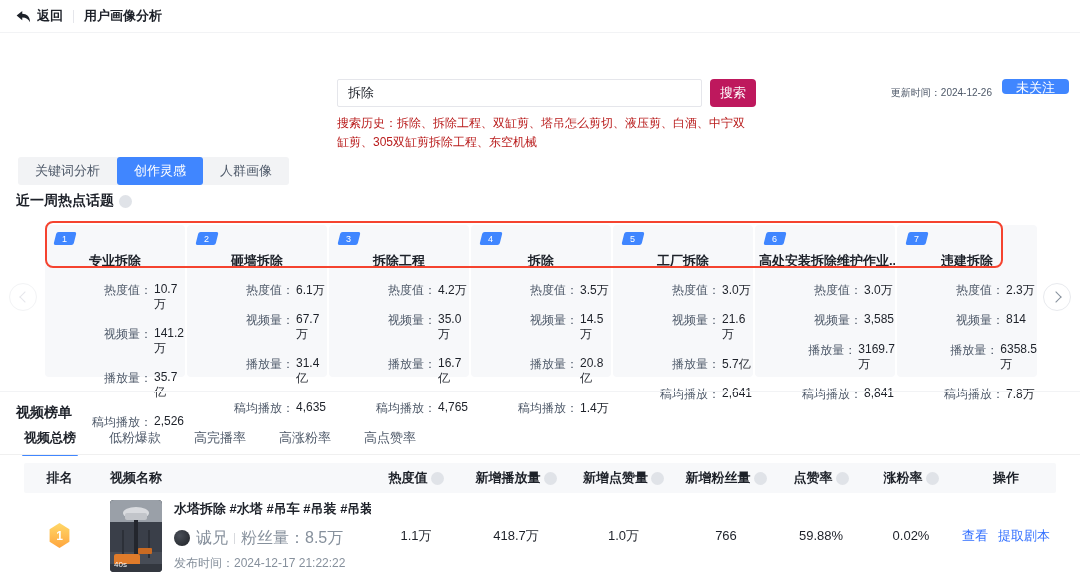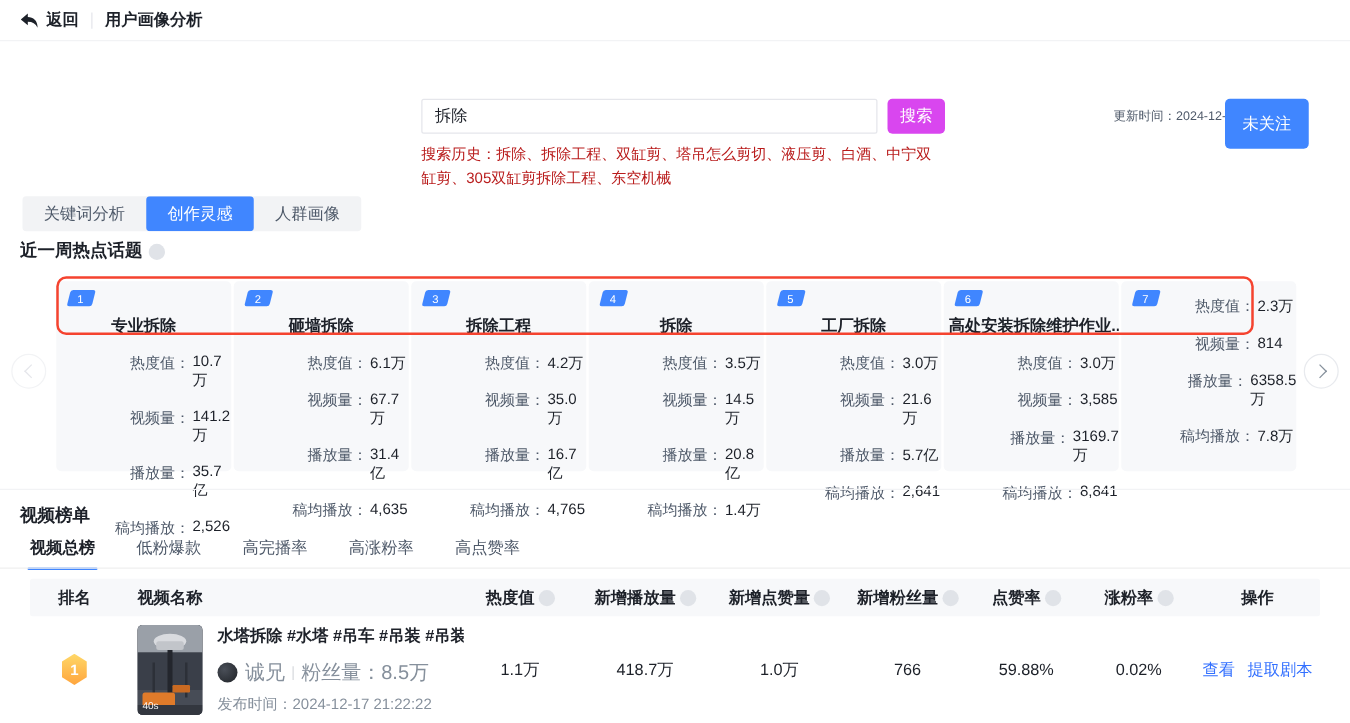--- a/index.html
+++ b/index.html
@@ -14,26 +14,26 @@
     padding:0 16px; gap:10px; background:#fff; }
   .back-group { display:flex; align-items:center; gap:6px; cursor:pointer; }
   .back-group svg { display:block; }
   .tb-text { font-size:13px; font-weight:bold; color:#1d2129; }
   .tb-divider { width:1px; height:13px; background:#e5e6eb; }
   
   .search-input { position:absolute; left:337px; top:79px; width:365px; height:28px;
     border:1px solid #e5e6eb; border-radius:2px; padding:0 10px; font-size:13px;
     color:#1d2129; outline:none; font-family:inherit; background:#fff; }
   .search-btn { position:absolute; left:710px; top:79px; width:46px; height:28px;
-    background:#d946ef; color:#fff; border:none; border-radius:4px; font-size:13px;
+    background:#be185d; color:#fff; border:none; border-radius:4px; font-size:13px;
     cursor:pointer; font-family:inherit; }
   .search-history { position:absolute; left:337px; top:114px; width:410px;
     font-size:12px; line-height:19px; color:#b91c1c; }
   .update-time { position:absolute; right:88px; top:86px; font-size:10px; color:#4e5969; }
-  .follow-btn { position:absolute; right:33px; top:79px; height:40px; padding:0 14px;
+  .follow-btn { position:absolute; right:11px; top:79px; height:15px; padding:0 14px;
     background:#4086ff; color:#fff; border:none; border-radius:4px; font-size:13px;
     cursor:pointer; font-family:inherit; }
   
   .seg { position:absolute; left:18px; top:157px; display:flex; background:#f2f3f5;
     border-radius:3px; overflow:hidden; }
   .seg-item { height:28px; line-height:28px; padding:0 17px; font-size:13px;
     color:#4e5969; cursor:pointer; background:transparent; }
   .seg-item.active { background:#4086ff; color:#fff; border-radius:3px; }
   
   .section-title { position:absolute; left:16px; display:flex; align-items:center;
@@ -291,20 +291,21 @@
           <span class="s-label">稿均播放：</span>
           <span class="s-val">8,841</span>
         </div>
     </div>
   </div>
 
   <div class="topic-card">
     <div class="rank-flag">
         <span>7</span>
       </div>
+    <div class="topic-title">违建拆除</div>
     <div class="topic-stats">
       <div class="stat">
           <span class="s-label">热度值：</span>
           <span class="s-val">2.3万</span>
         </div>
       <div class="stat">
           <span class="s-label">视频量：</span>
           <span class="s-val">814</span>
         </div>
       <div class="stat">

